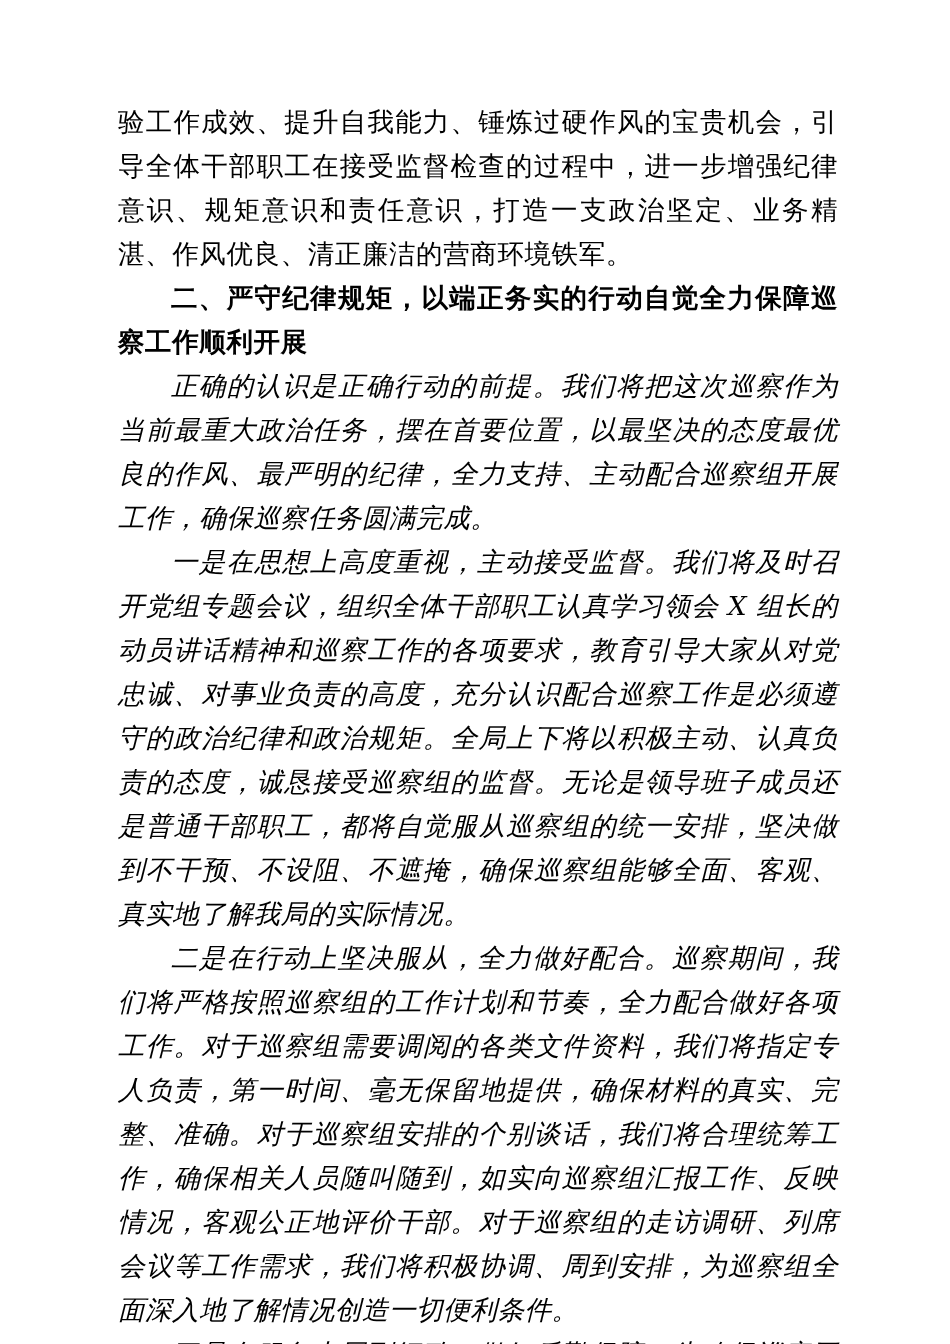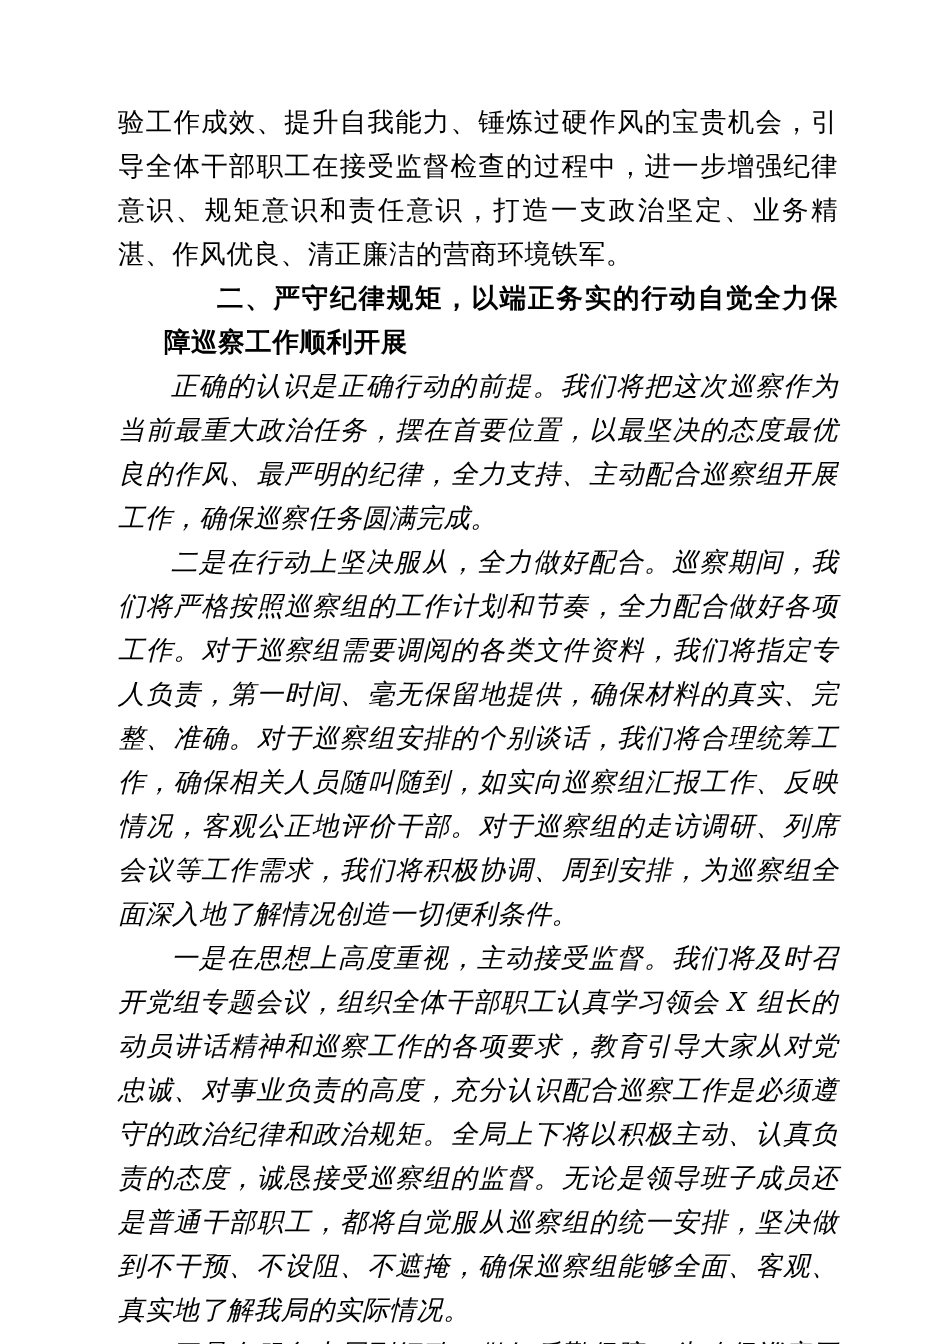--- a/index.html
+++ b/index.html
@@ -31,31 +31,30 @@
   p {
     margin: 0 0 0 0;
   }
   p.indent {
     text-indent: 2em;
     font-style: italic;
   }
   p.heading {
     font-weight: bold;
     text-indent: 2em;
-    margin-left: 46px;
   }
   p.cont {
     text-indent: 0;
   }
 </style>
 </head>
 <body>
 
 <div class="page">
   <div class="doc-body">
     <p class="cont">验工作成效、提升自我能力、锤炼过硬作风的宝贵机会，引导全体干部职工在接受监督检查的过程中，进一步增强纪律意识、规矩意识和责任意识，打造一支政治坚定、业务精湛、作风优良、清正廉洁的营商环境铁军。</p>
     <p class="heading">二、严守纪律规矩，以端正务实的行动自觉全力保障巡察工作顺利开展</p>
     <p class="indent">正确的认识是正确行动的前提。我们将把这次巡察作为当前最重大政治任务，摆在首要位置，以最坚决的态度最优良的作风、最严明的纪律，全力支持、主动配合巡察组开展工作，确保巡察任务圆满完成。</p>
+    <p class="indent">一是在思想上高度重视，主动接受监督。我们将及时召开党组专题会议，组织全体干部职工认真学习领会 X 组长的动员讲话精神和巡察工作的各项要求，教育引导大家从对党忠诚、对事业负责的高度，充分认识配合巡察工作是必须遵守的政治纪律和政治规矩。全局上下将以积极主动、认真负责的态度，诚恳接受巡察组的监督。无论是领导班子成员还是普通干部职工，都将自觉服从巡察组的统一安排，坚决做到不干预、不设阻、不遮掩，确保巡察组能够全面、客观、真实地了解我局的实际情况。</p>
     <p class="indent">二是在行动上坚决服从，全力做好配合。巡察期间，我们将严格按照巡察组的工作计划和节奏，全力配合做好各项工作。对于巡察组需要调阅的各类文件资料，我们将指定专人负责，第一时间、毫无保留地提供，确保材料的真实、完整、准确。对于巡察组安排的个别谈话，我们将合理统筹工作，确保相关人员随叫随到，如实向巡察组汇报工作、反映情况，客观公正地评价干部。对于巡察组的走访调研、列席会议等工作需求，我们将积极协调、周到安排，为巡察组全面深入地了解情况创造一切便利条件。</p>
-    <p class="indent">一是在思想上高度重视，主动接受监督。我们将及时召开党组专题会议，组织全体干部职工认真学习领会 X 组长的动员讲话精神和巡察工作的各项要求，教育引导大家从对党忠诚、对事业负责的高度，充分认识配合巡察工作是必须遵守的政治纪律和政治规矩。全局上下将以积极主动、认真负责的态度，诚恳接受巡察组的监督。无论是领导班子成员还是普通干部职工，都将自觉服从巡察组的统一安排，坚决做到不干预、不设阻、不遮掩，确保巡察组能够全面、客观、真实地了解我局的实际情况。</p>
     <p class="indent">三是在服务上周到细致，做好后勤保障。为确保巡察工作高效顺畅，我局党组已研究决定，成立由我任组长的配合巡察工作联络小组，下设综合协调、材料保障、后勤服务等专项工作组，明确责任分工，建立高效的沟通协调</p>
   </div>
 </div>
 
 </body></html>

